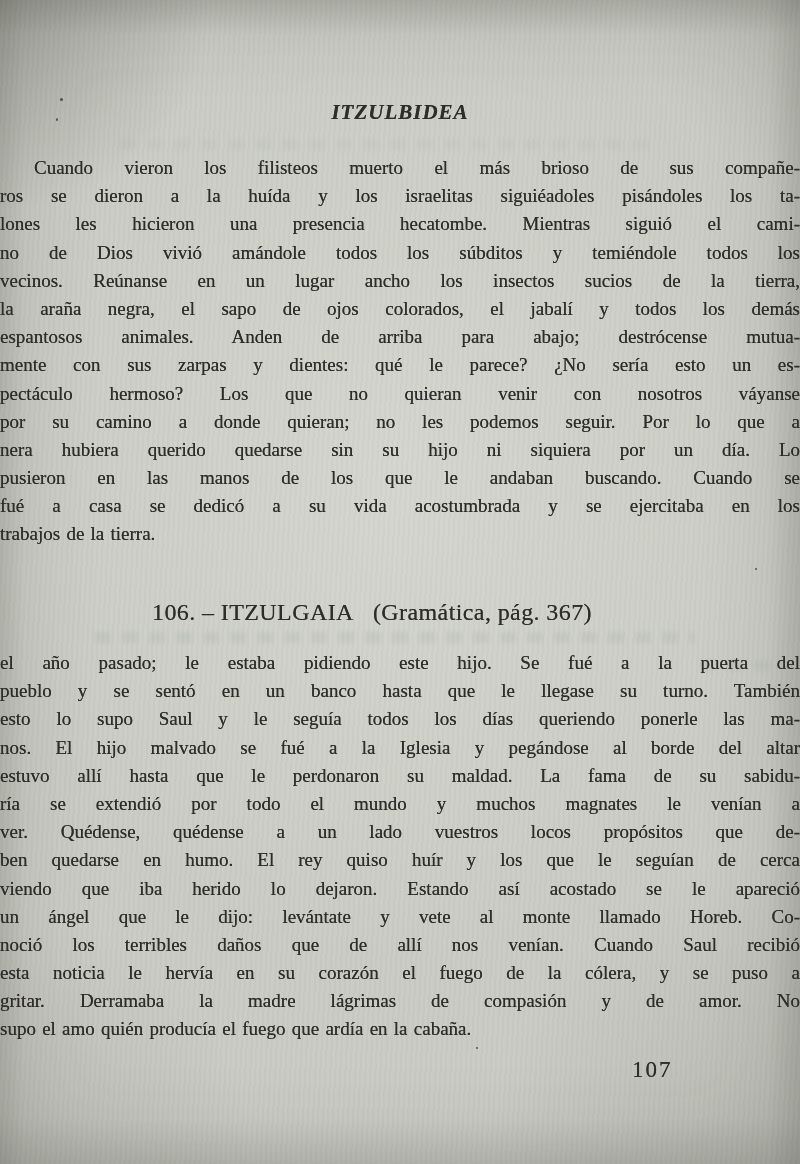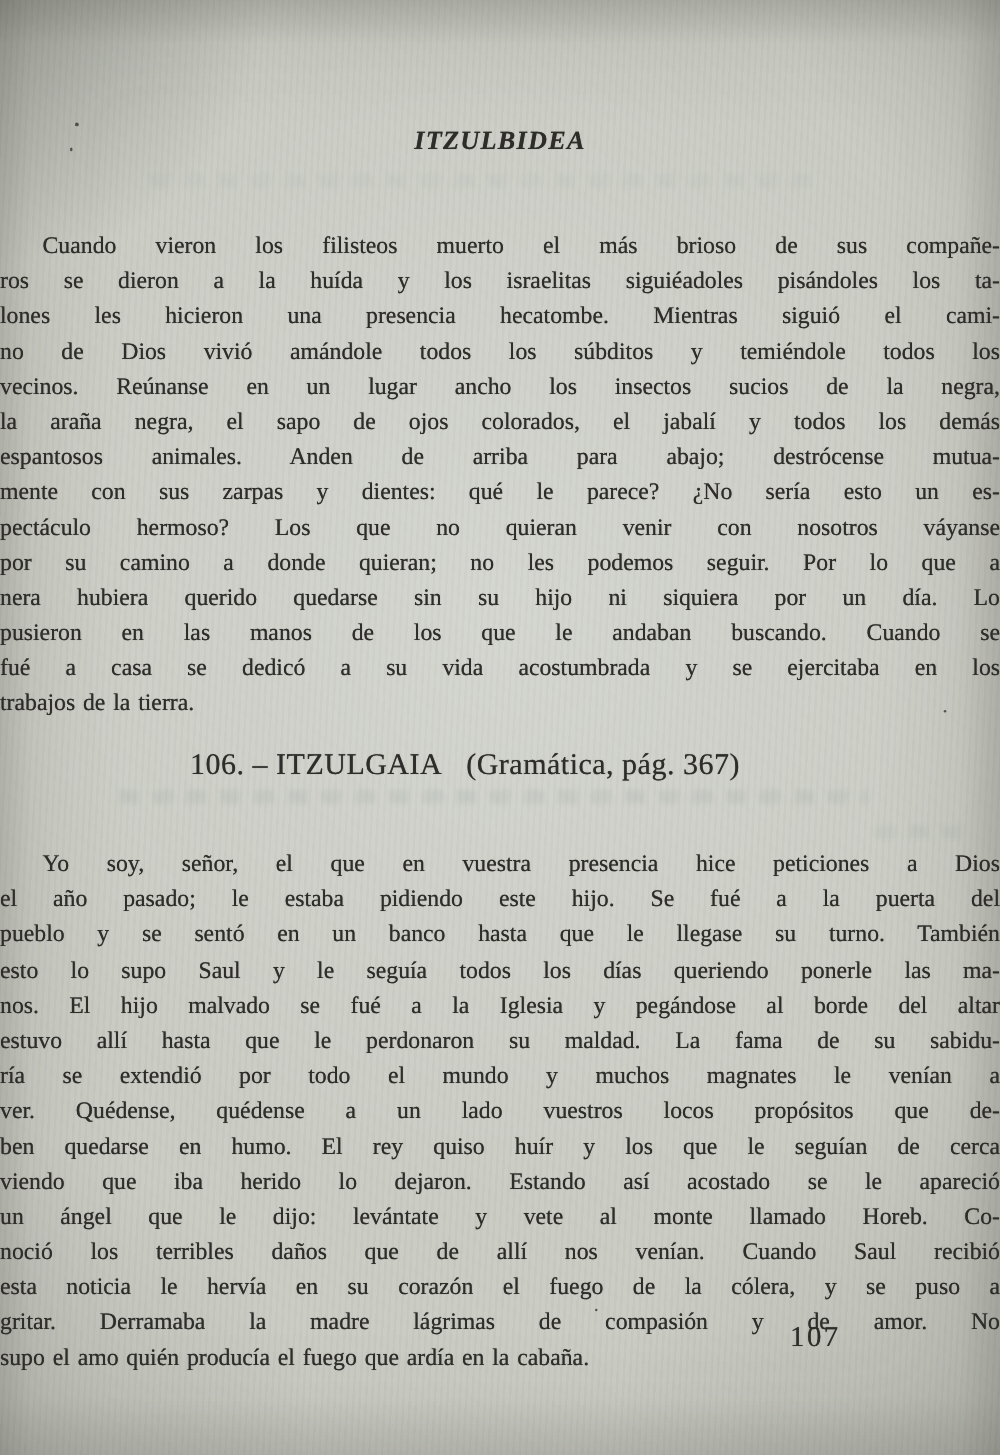--- a/index.html
+++ b/index.html
@@ -22,21 +22,21 @@
     font-family:"Liberation Serif","DejaVu Serif",serif;
     color:#2e2d2a;
   }
   .textblock{position:absolute;left:68px;width:676px;}
   .book-title{
     position:absolute;top:100px;left:0;width:100%;
     text-align:center;font-size:21px;font-weight:bold;letter-spacing:1px;
     text-shadow:0 0 0.6px rgba(46,45,42,0.8);
     font-style:italic;
   }
-  .para{position:absolute;left:0;width:100%;margin-top:29px;}
+  .para{position:absolute;left:0;width:100%;}
   .para-1{top:154px;}
   .para-2{top:649px;}
   .line{
     height:28.2px;line-height:28.2px;font-size:19px;
     text-align:justify;text-align-last:justify;
     word-spacing:1.5px;white-space:nowrap;overflow:visible;
     text-shadow:0 0 0.55px rgba(46,45,42,0.85);
   }
   .line.para-start{text-indent:34px;}
   .line.para-end{text-align-last:left;}
@@ -78,36 +78,35 @@
   <div class="speck s3"></div>
   <div class="speck s4"></div>
 
   <div class="book-title">ITZULBIDEA</div>
 
   <div class="textblock para para-1">
     <div class="line para-start">Cuando vieron los filisteos muerto el más brioso de sus compañe-</div>
     <div class="line">ros se dieron a la huída y los  israelitas siguiéadoles pisándoles los ta-</div>
     <div class="line">lones les hicieron una presencia hecatombe.  Mientras siguió el cami-</div>
     <div class="line">no de Dios vivió amándole todos los súbditos y temiéndole todos los</div>
-    <div class="line">vecinos.  Reúnanse en un lugar ancho los insectos sucios de la negra,</div>
+    <div class="line">vecinos.  Reúnanse en un lugar ancho los insectos sucios de la tierra,</div>
     <div class="line">la araña negra, el sapo de ojos colorados, el jabalí y todos los demás</div>
     <div class="line">espantosos animales. Anden de arriba para abajo; destrócense mutua-</div>
     <div class="line">mente con sus zarpas y dientes: qué le parece? ¿No sería esto un es-</div>
     <div class="line">pectáculo hermoso? Los que no quieran venir con nosotros váyanse</div>
     <div class="line">por su camino a donde quieran; no les podemos seguir. Por lo que a</div>
     <div class="line">nera hubiera querido quedarse sin su hijo ni siquiera por un día. Lo</div>
     <div class="line">pusieron en las manos de los que le andaban buscando. Cuando se</div>
     <div class="line">fué a casa se dedicó a su vida acostumbrada y se ejercitaba en los</div>
     <div class="line para-end">trabajos de la tierra.</div>
   </div>
 
   <div class="section-heading">106. – ITZULGAIA&nbsp;&nbsp;&nbsp;(Gramática, pág. 367)</div>
 
   <div class="textblock para para-2">
-    <div class="line para-start">Yo soy, señor, el que en vuestra presencia hice peticiones a Dios</div>
     <div class="line">el año pasado; le estaba pidiendo este hijo. Se fué a la puerta del</div>
     <div class="line">pueblo y se sentó en un banco hasta que le llegase su turno. También</div>
     <div class="line">esto lo supo Saul y le seguía todos los días queriendo ponerle las ma-</div>
     <div class="line">nos. El hijo malvado se fué a la Iglesia y pegándose al borde del altar</div>
     <div class="line">estuvo allí hasta que le perdonaron su maldad. La fama de su sabidu-</div>
     <div class="line">ría se extendió por todo el mundo y muchos magnates le venían a</div>
     <div class="line">ver. Quédense, quédense a un lado vuestros locos propósitos que de-</div>
     <div class="line">ben quedarse en humo. El rey quiso huír y los que le seguían de cerca</div>
     <div class="line">viendo que iba herido lo dejaron. Estando así acostado se le apareció</div>
     <div class="line">un ángel que le dijo: levántate y vete al monte llamado Horeb. Co-</div>

